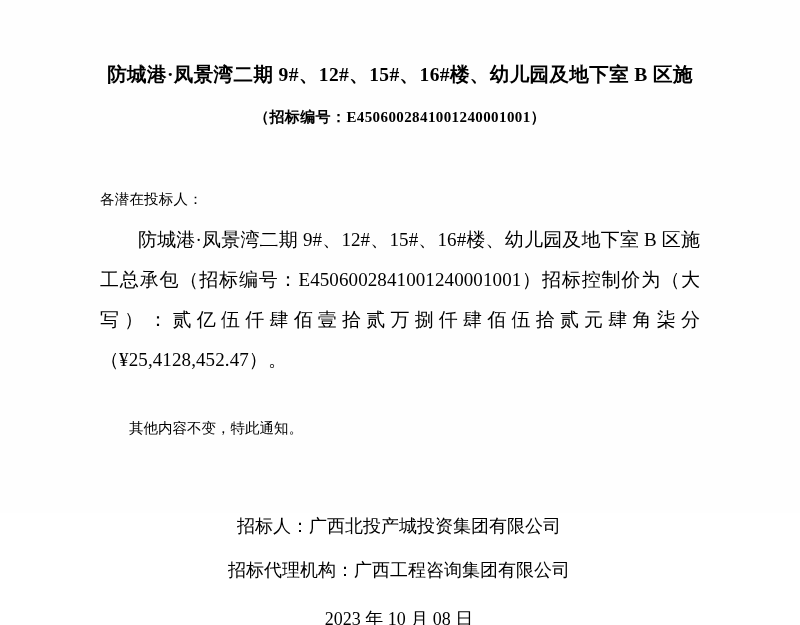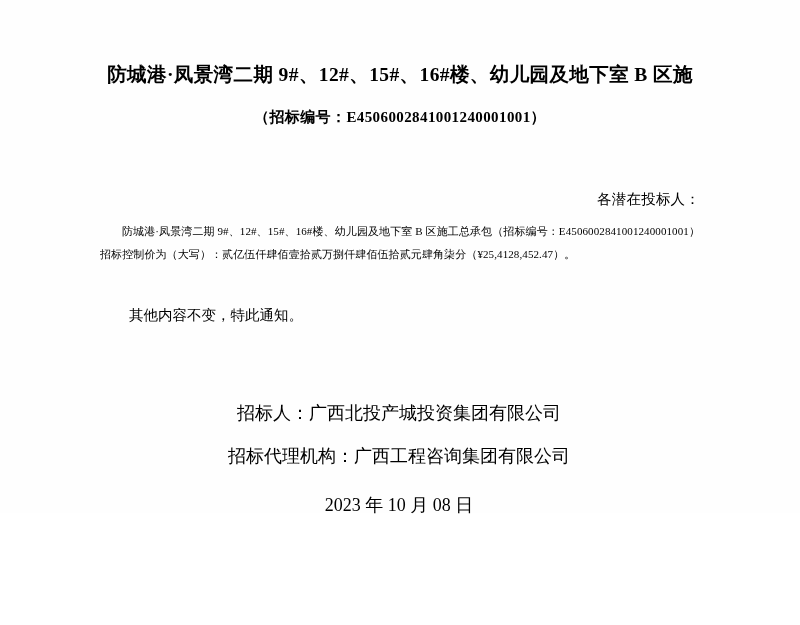--- a/index.html
+++ b/index.html
@@ -45,24 +45,23 @@
     line-height: 1.75;
     letter-spacing: 0.4px;
     text-align: center;
     margin-top: 12px;
   }
   .salutation {
     margin-top: 55px;
     font-size: 14.5px;
     line-height: 2;
     letter-spacing: 0.2px;
-    text-align: right;
   }
   .para {
-    font-size: 11px;
+    font-size: 19px;
     line-height: 2.1;
     text-align: justify;
     text-justify: inter-ideograph;
     text-indent: 2em;
     margin-top: 6px;
     letter-spacing: 0.1px;
   }
   .para-note {
     font-size: 14.5px;
     line-height: 2.1;

